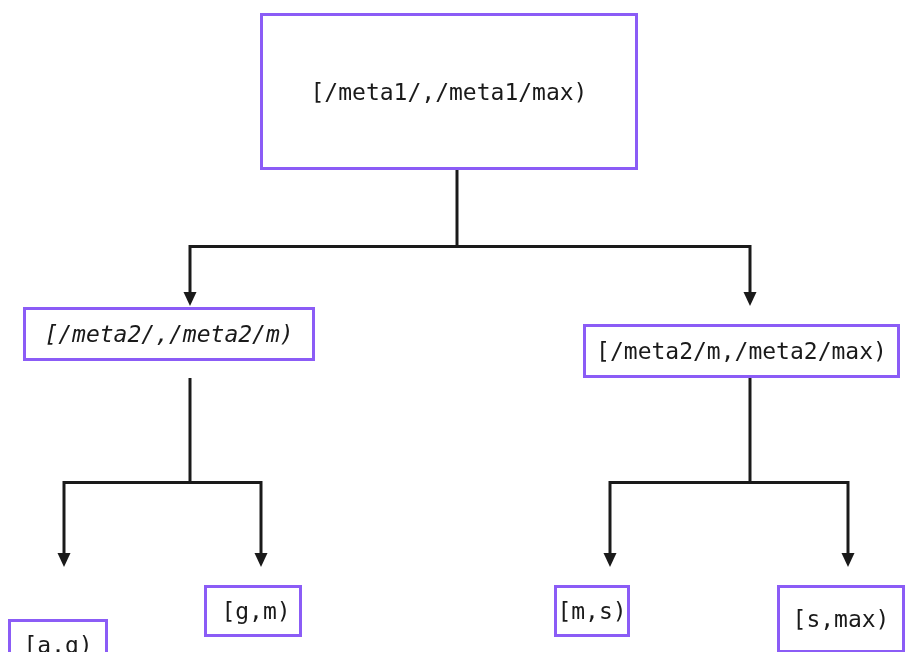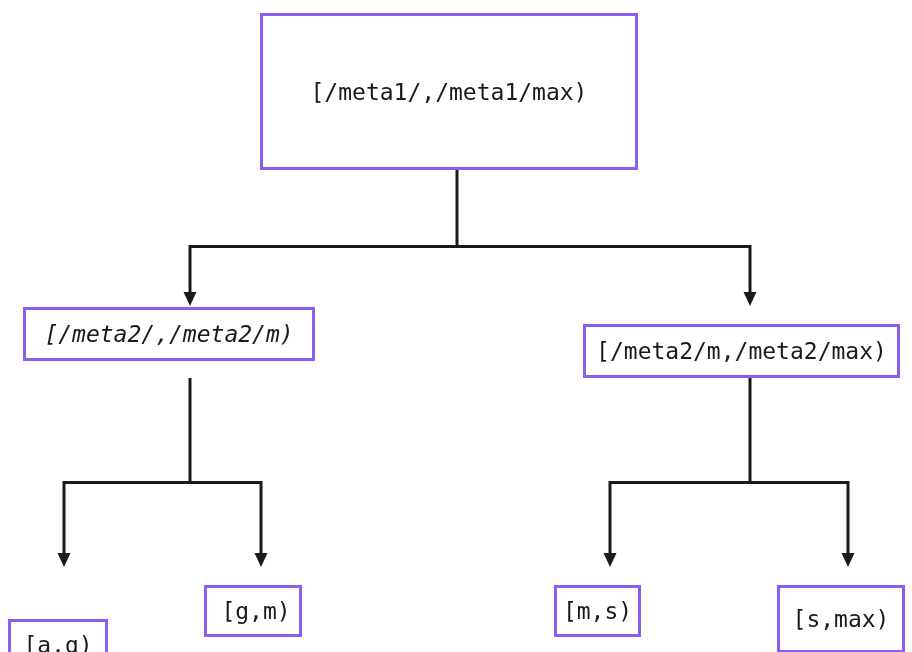--- a/index.html
+++ b/index.html
@@ -35,21 +35,21 @@
     font-size: 23px;
     font-weight: 500;
     letter-spacing: 0;
     white-space: nowrap;
   }
   .n-root  { left: 260px; top: 13px;  width: 378px; height: 157px; }
   .n-l     { left: 23px;  top: 307px; width: 292px; height: 54px; font-style: italic; }
   .n-r     { left: 583px; top: 324px; width: 317px; height: 54px; }
   .n-ll    { left: 8px;   top: 619px; width: 100px; height: 52px; }
   .n-lr    { left: 204px; top: 585px; width: 98px;  height: 52px; padding-left: 6px; }
-  .n-rl    { left: 554px; top: 585px; width: 87px;  height: 52px; }
+  .n-rl    { left: 554px; top: 585px; width: 76px;  height: 52px; }
   .n-rr    { left: 777px; top: 585px; width: 128px; height: 68px; }
 </style>
 </head>
 <body>
 
 <div class="canvas">
 
   <svg class="connectors" viewBox="0 0 912 652" xmlns="http://www.w3.org/2000/svg">
 
     <g stroke="#1a1a1a" stroke-width="3" fill="none">

